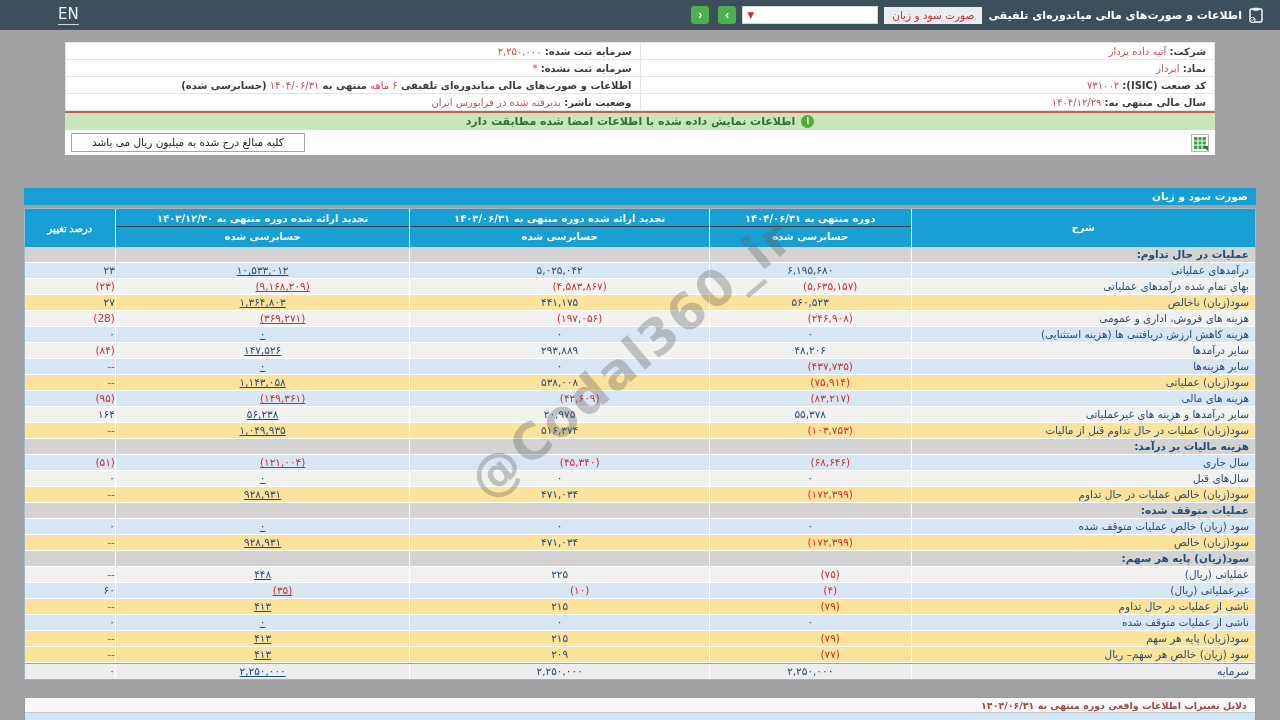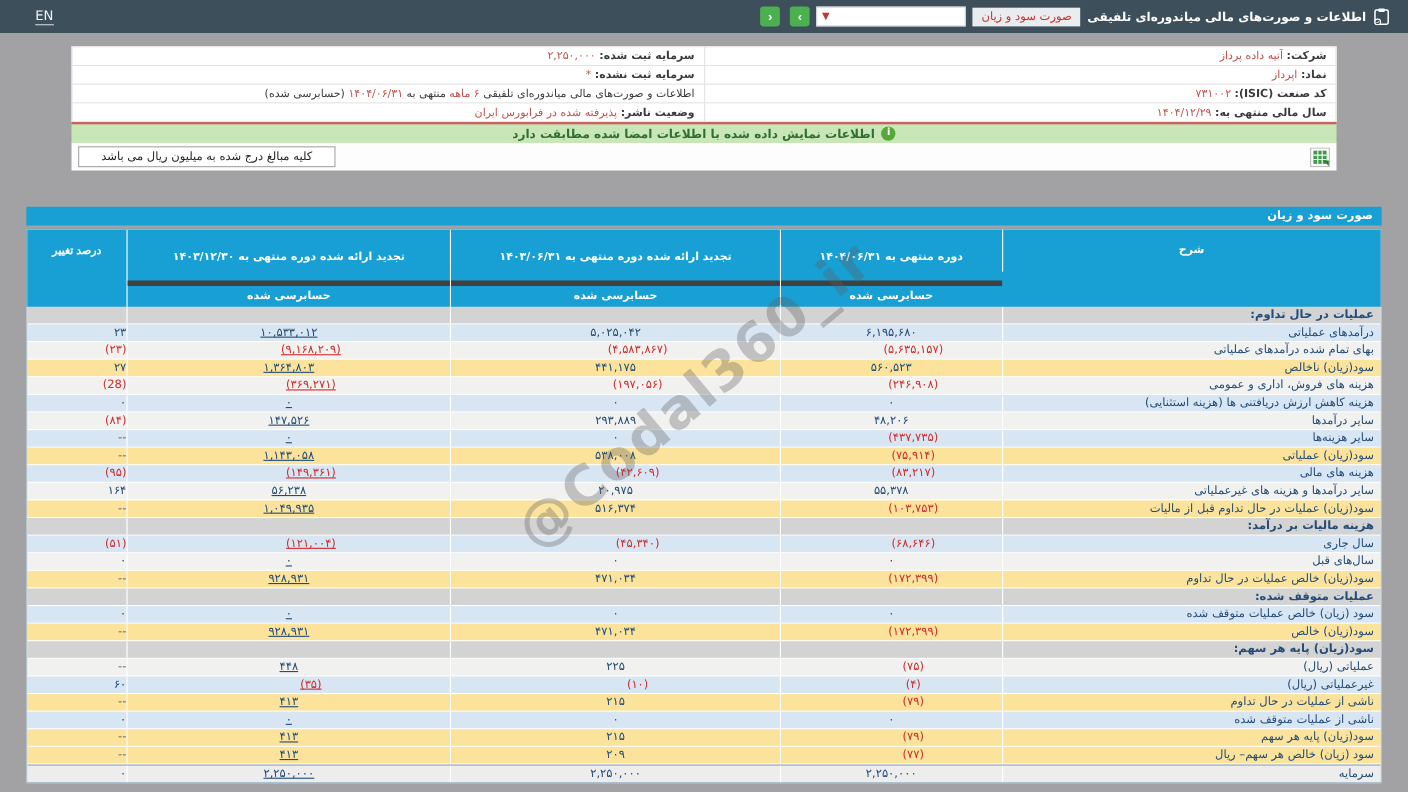--- a/index.html
+++ b/index.html
@@ -26,34 +26,34 @@
     display:flex; align-items:center; justify-content:flex-end; padding:0 4px;
     cursor:pointer;
   }
   .sheet-select .caret { color:#c0392b; font-size:9px; line-height:9px; }
   .nav-btn {
     width:18px; height:18px; background:#4caf50; border-radius:3px;
     color:#fff; font-weight:bold; font-size:12px; line-height:17px;
     text-align:center; cursor:pointer; border:none; display:inline-block;
   }
   .nav-btn + .nav-btn { margin-right:3px; }
-  .lang { color:#eef3f5; font-size:12px; border-bottom:1px solid #cdd6da;
-    margin-left:32px; cursor:pointer; padding-bottom:1px; }
+  .lang { color:#eef3f5; font-size:15px; border-bottom:1px solid #cdd6da;
+    margin-left:58px; cursor:pointer; padding-bottom:1px; }
   .clip-icon { width:16px; height:16px; display:inline-block; }
 
   
   .info-wrap { width:1150px; margin:12px 65px 0 65px; background:#fff; }
   .info-table { width:100%; border-collapse:collapse; }
   .info-table td {
     border:1px solid #e3e3e3; background:#fff; font-size:10px;
     padding:1px 8px; height:17px; color:#333; text-align:right; width:50%;
   }
   .info-table b { color:#3a3a3a; font-weight:bold; }
   .red-val { color:#c0504d; }
-  .dark-seg { color:#3a3a3a; font-weight:normal; }
+  .dark-seg { color:#3a3a3a; font-weight:bold; }
 
   
   .banner {
     width:1150px; margin:0 65px; background:#c8e6b7;
     border-top:2px solid #cb5c5c; height:19px;
     display:flex; align-items:center; justify-content:center; gap:6px;
   }
   .banner-text { color:#2f6f2f; font-size:11px; font-weight:bold; }
   .info-circle {
     width:13px; height:13px; border-radius:50%; background:#55a839;
@@ -77,21 +77,21 @@
   .sheet-title {
     background:#189fd3; color:#fff; font-size:10.5px; font-weight:bold;
     height:17px; line-height:17px; padding:0 8px; margin-bottom:3px;
   }
   .thead { display:flex; background:#189fd3; color:#fff; font-size:10px;
     font-weight:bold; text-align:center; border:1px solid #9fb6c4; border-bottom:none; }
   .th { border-left:1px solid #fff; }
   .th:last-child { border-left:none;font-family:Liberation Serif, serif; }
   .th-desc { width:345px; height:38px; line-height:38px; }
   .th-col  { display:flex; flex-direction:column; }
-  .th-col .top { height:36px; line-height:19px; border-bottom:5px solid #404040;margin-top:15px; }
+  .th-col .top { height:18px; line-height:19px; border-bottom:1px solid #404040; }
   .th-col .bot { height:19px; line-height:19px; }
   .th-p1 { width:202px; } .th-p2 { width:300px; } .th-p3 { width:295px; }
   .th-pct { width:90px; height:38px; display:flex; align-items:center; justify-content:center; }
 
   .tbody { border:1px solid #9fb6c4; border-top:none; background:#fff; }
   .trow { display:flex; height:16px; border-bottom:1px solid #fff; }
   .trow:last-child { border-bottom:none; }
   .cell {
     font-size:10.5px; line-height:15px; border-left:1px solid #fff;
     overflow:hidden; white-space:nowrap;

